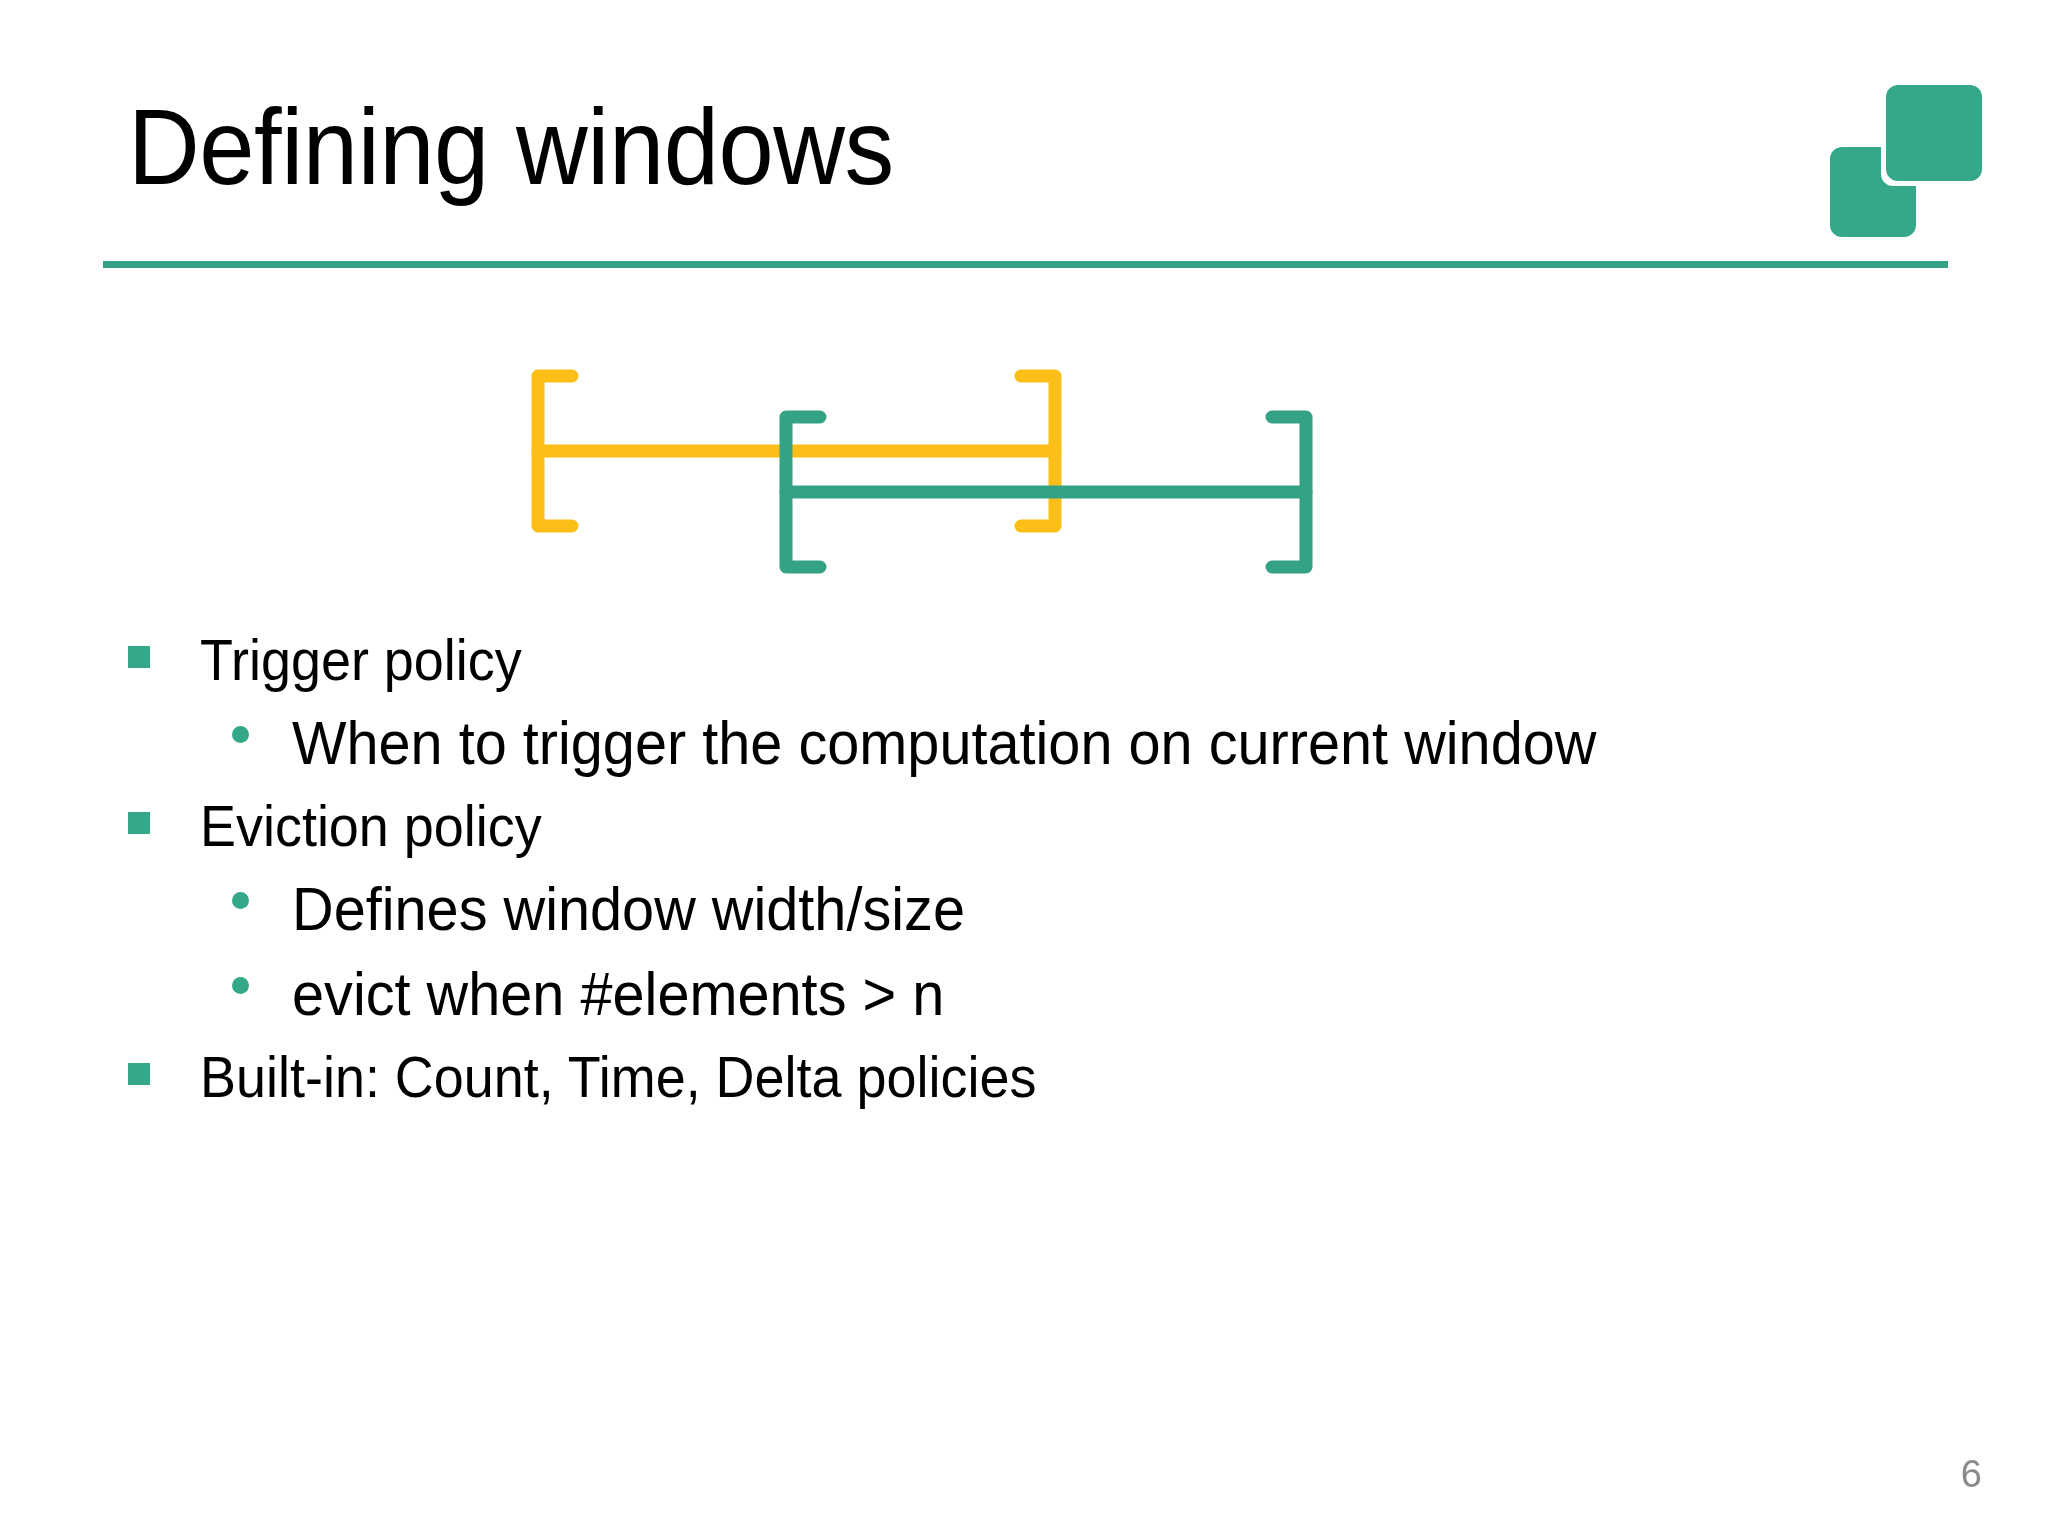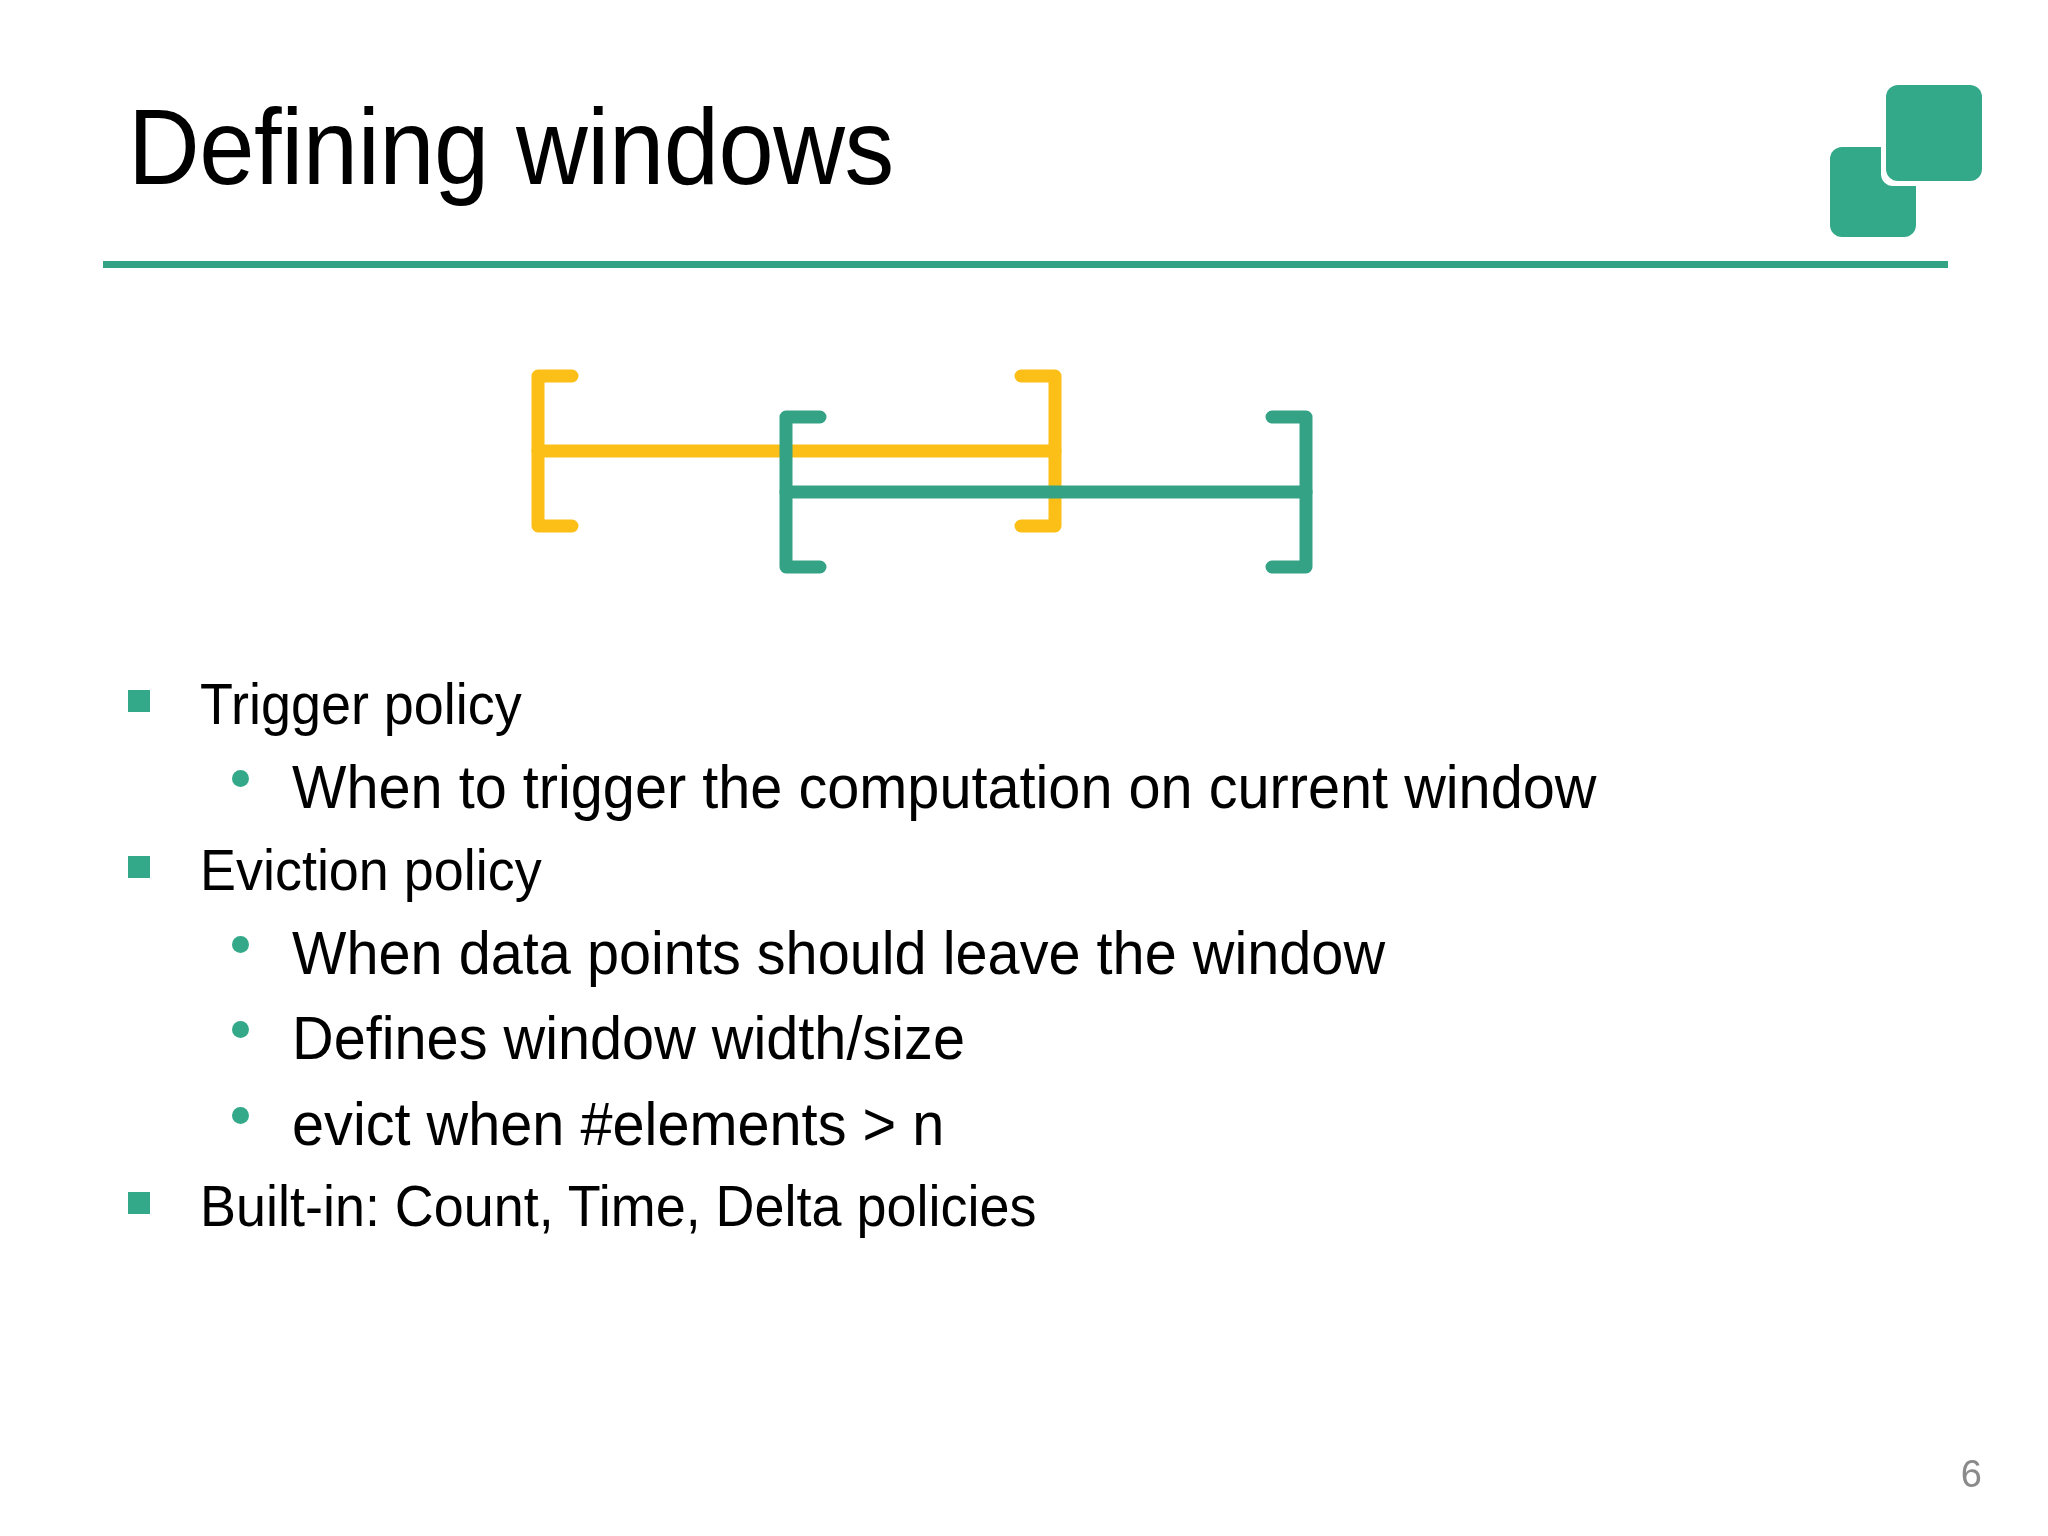--- a/index.html
+++ b/index.html
@@ -77,21 +77,21 @@
     left: 500px;
     top: 350px;
     width: 860px;
     height: 260px;
   }
 
   
   .bullets {
     position: absolute;
     left: 0px;
-    top: 664px;
+    top: 620px;
     width: 2048px;
   }
   .b1 {
     position: relative;
     display: block;
     margin: 0;
     padding: 0 0 0 200px;
     font-size: 58px;
     line-height: 1.38;
     color: #000000;
@@ -188,24 +188,20 @@
     <div class="b2">
       <span class="b2-marker"></span>
       <span class="b2-text">When to trigger the computation on current window</span>
     </div>
 
     <div class="b1">
       <span class="b1-marker"></span>
       <span class="b1-text">Eviction policy</span>
     </div>
 
-    <div class="b2">
-      <span class="b2-marker"></span>
-      <span class="b2-text">When data points should leave the window</span>
-    </div>
 
     <div class="b2">
       <span class="b2-marker"></span>
       <span class="b2-text">Defines window width/size</span>
     </div>
 
 
     <div class="b2">
       <span class="b2-marker"></span>
       <span class="b2-text">evict when #elements &gt; n</span>

